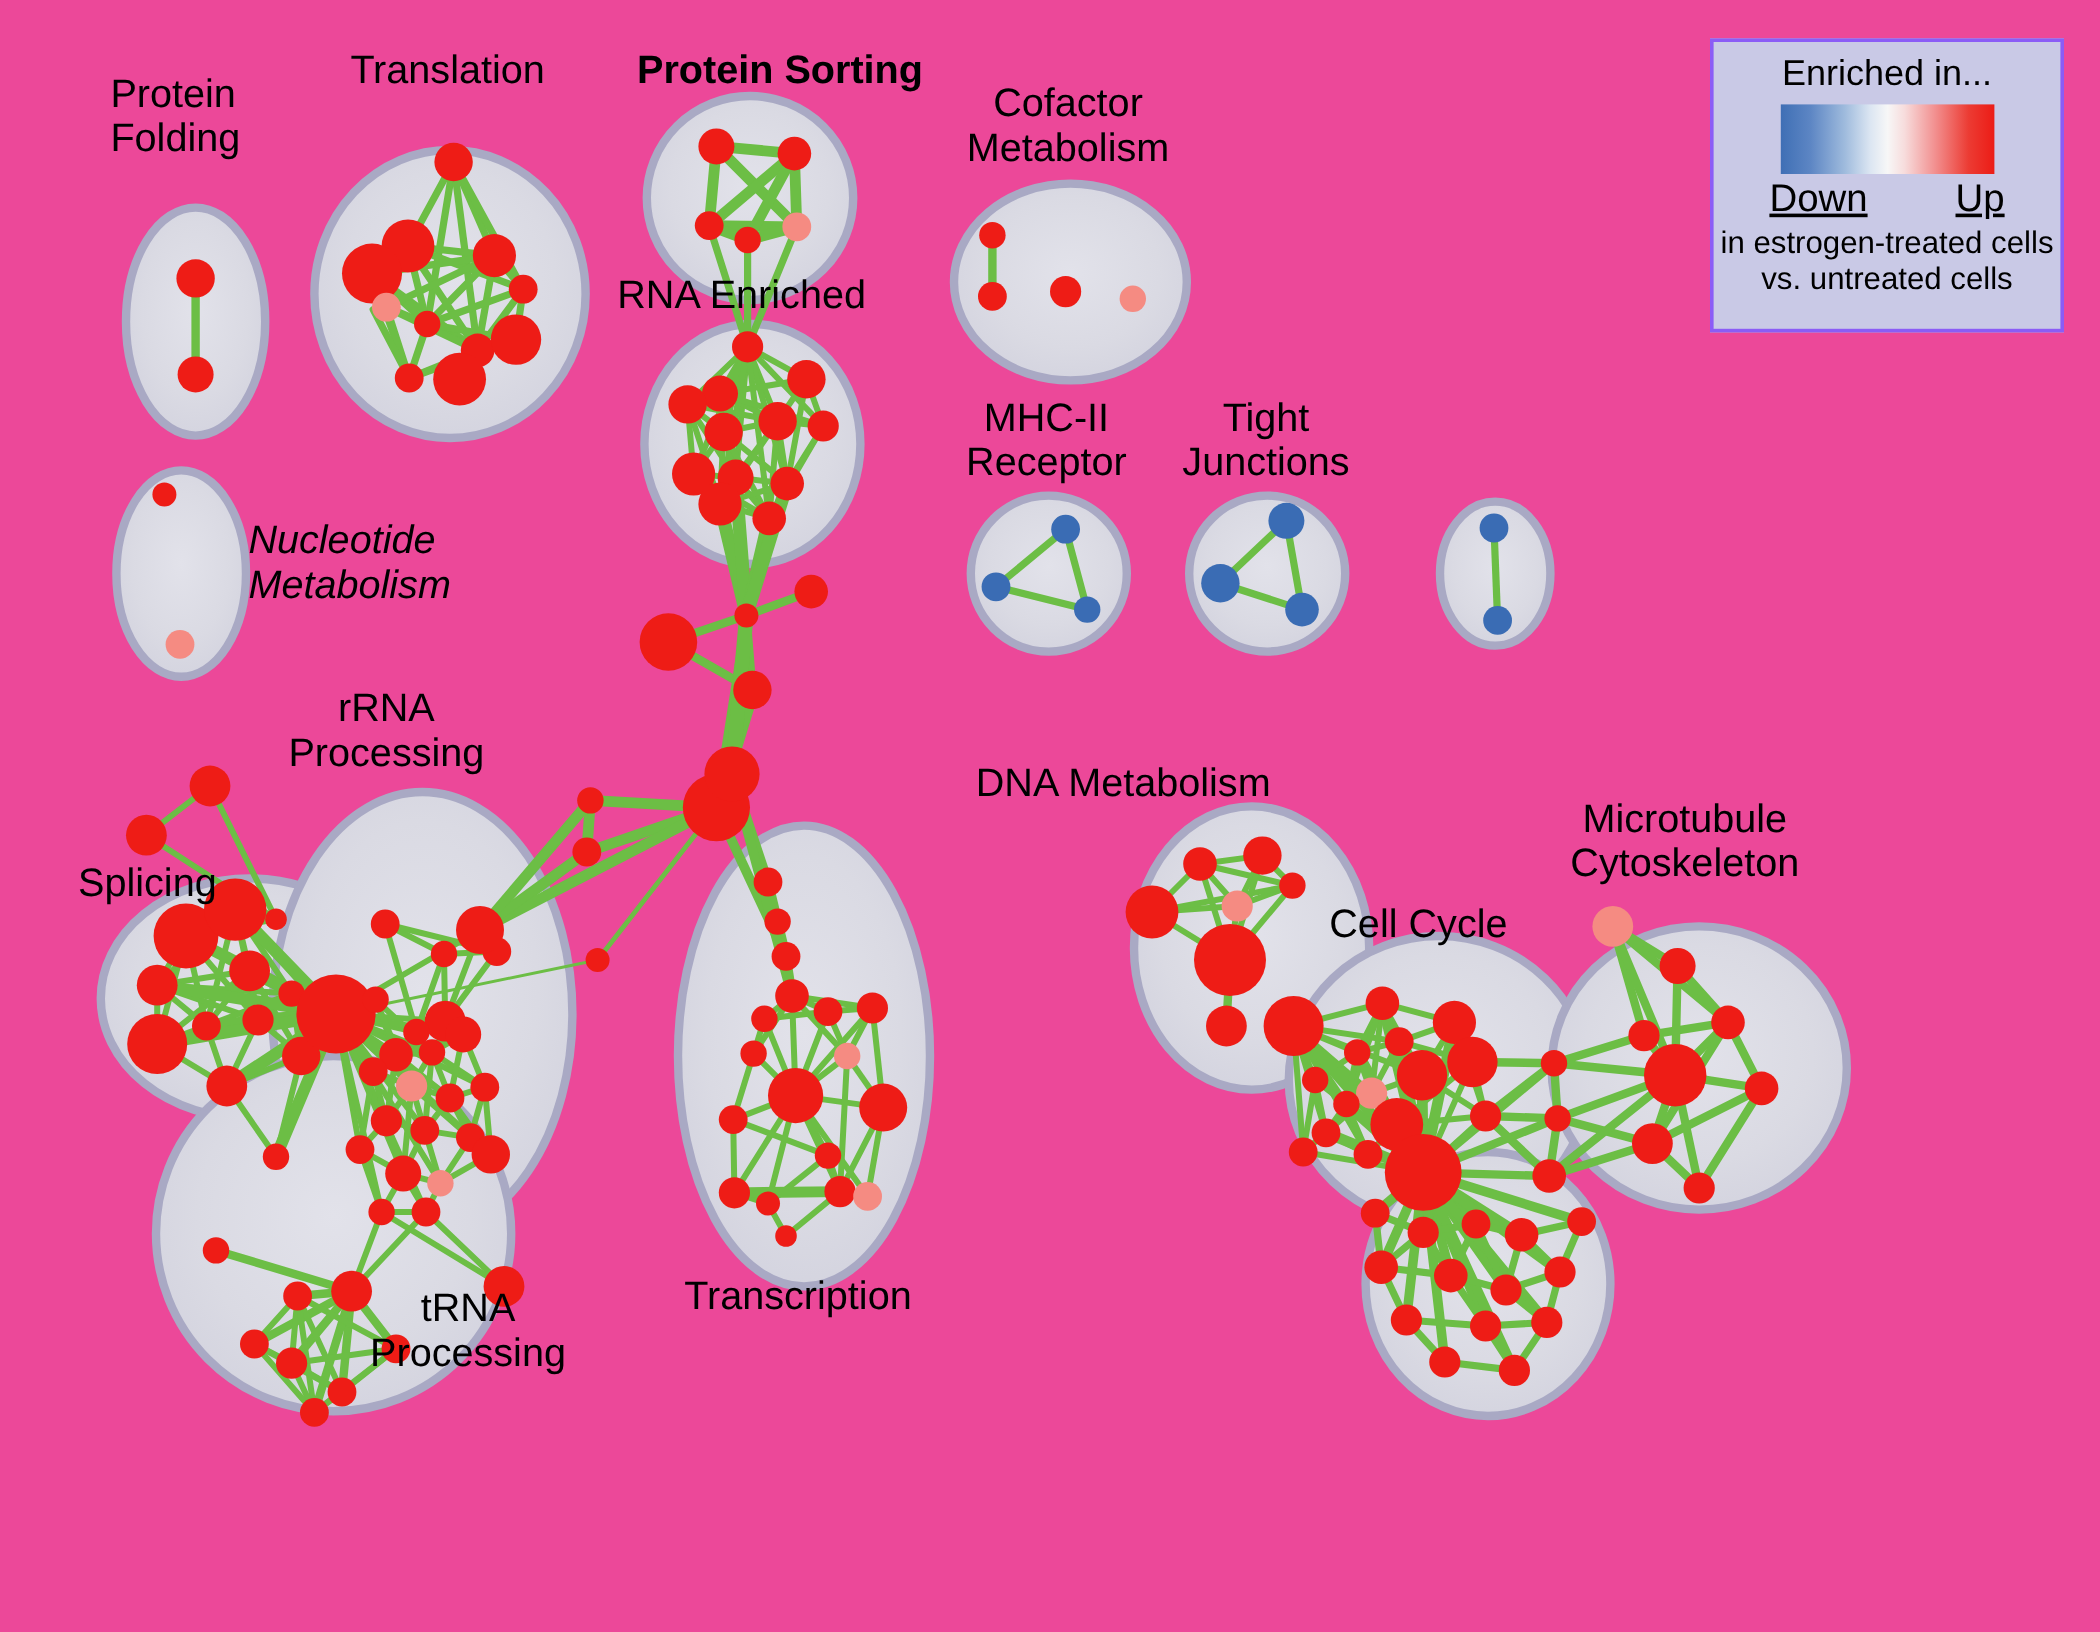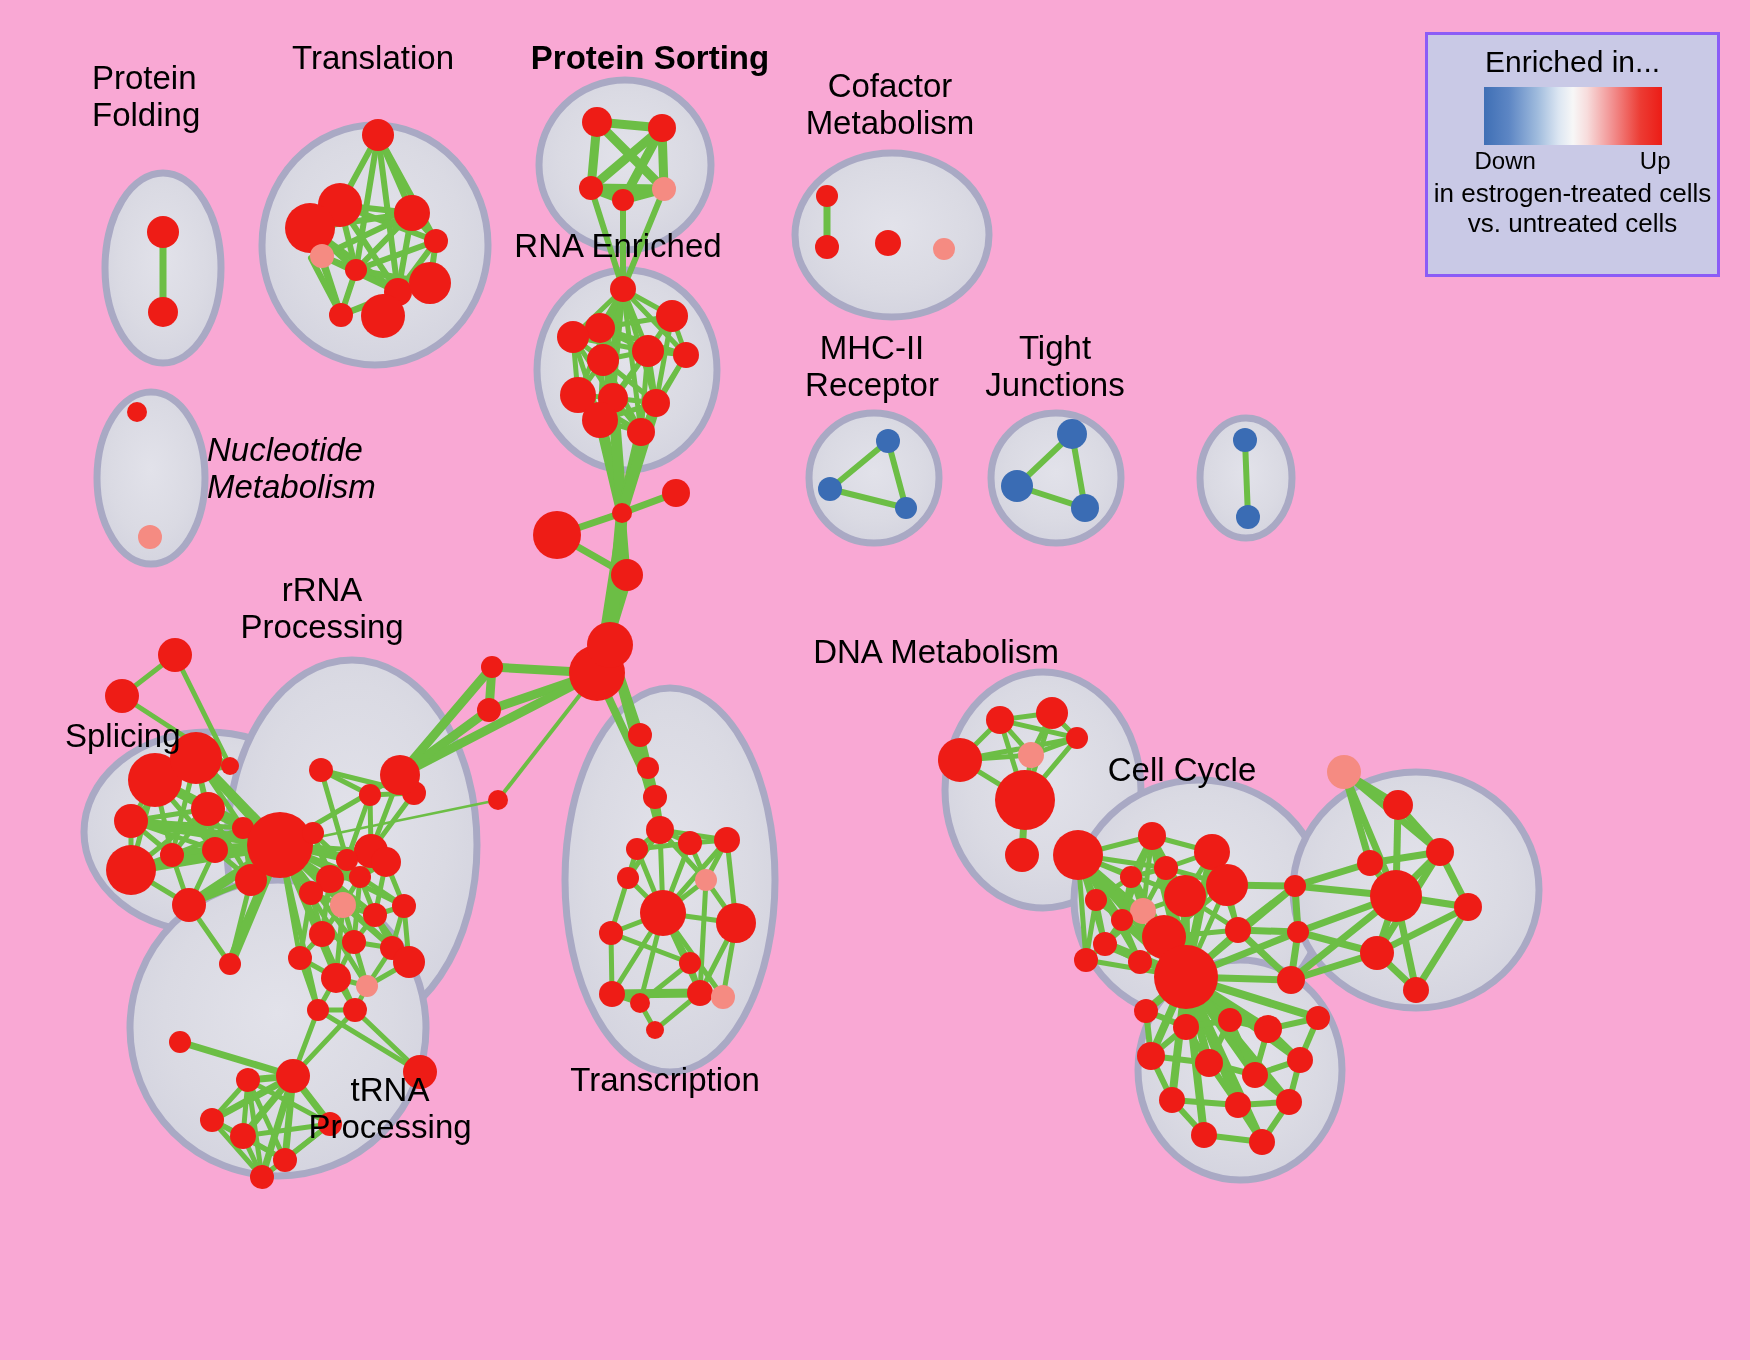--- a/index.html
+++ b/index.html
@@ -1,29 +1,29 @@
 <!DOCTYPE html>
 <html><head>
 <meta charset="utf-8">
 <style>
   html,body{margin:0;padding:0;background:#fff;}
-  #stage{position:relative;width:1750px;height:1360px;background:#f9a8d4;overflow:hidden;
+  #stage{position:relative;width:1750px;height:1360px;background:#ec4899;overflow:hidden;
          font-family:"Liberation Sans", sans-serif;}
   #net{position:absolute;left:0;top:0;width:1750px;height:1360px;}
   .lbl{position:absolute;color:#000;font-family:"Liberation Sans", sans-serif;
        font-size:33px;line-height:1.12;white-space:pre;font-weight:400;}
   .lbl.c{text-align:center;transform:translateX(-50%);}
   #legend{position:absolute;left:1425px;top:32px;width:295px;height:245px;
           border:3px solid #8b5cf6;background:#c9c9e6;box-sizing:border-box;
           display:flex;flex-direction:column;align-items:center;}
   #legend .ttl{font-size:30px;color:#000;margin-top:10px;}
   #cbar{width:178px;height:58px;margin-top:8px;
         background:linear-gradient(90deg,#3f6fb5 0%,#5d86c4 14%,#9fbbdd 30%,#dce6f2 42%,
                    #f7f7f7 50%,#f7dcdc 58%,#f29191 72%,#ec3b33 88%,#ec1c16 100%);}
-  #cends{width:196px;display:flex;justify-content:space-between;margin-top:2px;font-size:24px;}
+  #cends{width:196px;display:flex;justify-content:space-between;margin-top:2px;font-size:32px;text-decoration:underline;}
   #legend .sub{font-size:26px;margin-top:4px;text-align:center;line-height:1.15;}
 </style>
 </head>
 <body>
 
 <div id="stage">
 
   <svg id="net" viewBox="0 0 1750 1360" xmlns="http://www.w3.org/2000/svg">
     <defs>
       <radialGradient id="hg" cx="50%" cy="45%" r="62%">
@@ -804,20 +804,22 @@
   <div class="lbl c" style="left:872px;top:330px;text-align:center;">MHC-II
 Receptor</div>
   <div class="lbl c" style="left:1055px;top:330px;text-align:center;">Tight
 Junctions</div>
   <div class="lbl" style="left:207px;top:432px;font-style:italic;">Nucleotide
 Metabolism</div>
   <div class="lbl c" style="left:322px;top:572px;text-align:center;">rRNA
 Processing</div>
   <div class="lbl" style="left:65px;top:718px;">Splicing</div>
   <div class="lbl c" style="left:936px;top:634px;">DNA Metabolism</div>
+  <div class="lbl c" style="left:1404px;top:664px;text-align:center;">Microtubule
+Cytoskeleton</div>
   <div class="lbl c" style="left:1182px;top:752px;">Cell Cycle</div>
   <div class="lbl c" style="left:665px;top:1062px;">Transcription</div>
   <div class="lbl c" style="left:390px;top:1072px;text-align:center;">tRNA
 Processing</div>
 
   <div id="legend">
     <div class="ttl">Enriched in...</div>
     <div id="cbar"></div>
     <div id="cends">
       <span>Down</span>

